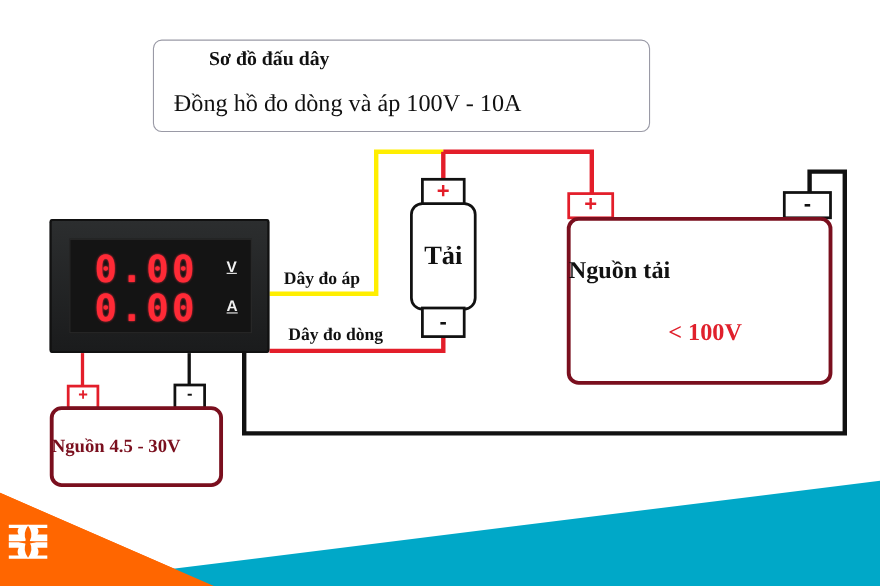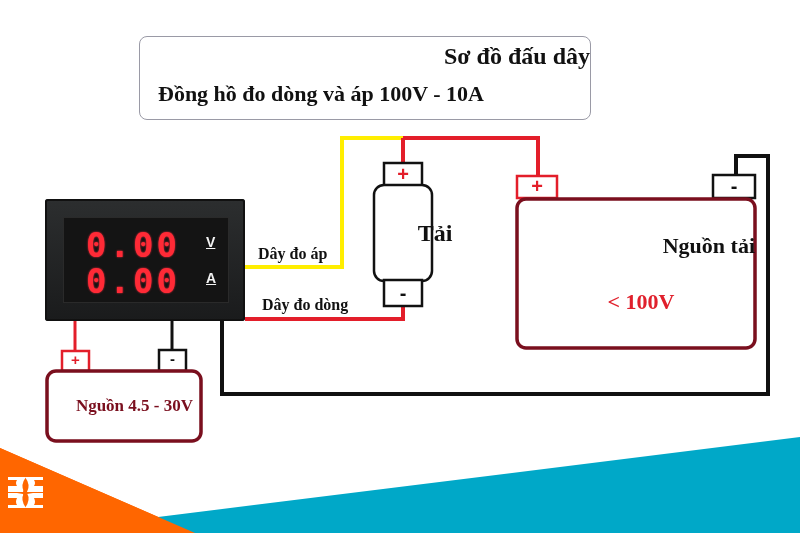--- a/index.html
+++ b/index.html
@@ -1,21 +1,21 @@
 <!DOCTYPE html>
 <html><head>
 <meta charset="utf-8">
 <style>
   html, body { margin: 0; padding: 0; background: #ffffff; }
   .stage { position: relative; width: 800px; height: 533px; overflow: hidden; background: #ffffff; font-family: "Liberation Serif", "DejaVu Serif", serif; }
   svg.wires { position: absolute; left: 0; top: 0; }
   .abs { position: absolute; }
   .title-box { left: 139px; top: 36px; width: 450px; height: 82px; border: 1.5px solid #9a9aa6; border-radius: 8px; background: #fff; }
-  .title-line1 { left: 0; top: 6px; width: 100%; text-align: right; padding-left: 50px; box-sizing: border-box; font-size: 24px; font-weight: bold; color: #111; }
-  .title-line2 { left: 18px; top: 44px; font-size: 22px; font-weight: bold; color: #111; white-space: nowrap; }
+  .title-line1 { left: 0; top: 6px; width: 100%; text-align: left; padding-left: 50px; box-sizing: border-box; font-size: 18px; font-weight: bold; color: #111; }
+  .title-line2 { left: 18px; top: 44px; font-size: 22px; font-weight: normal; color: #111; white-space: nowrap; }
   .meter { left: 45px; top: 199px; width: 200px; height: 122px; background: linear-gradient(#2c2e2f, #1a1b1c); border-radius: 3px; box-shadow: inset 0 0 0 2px #111; }
   .meter-bezel { position: absolute; left: 18px; top: 18px; width: 164px; height: 84px; background: #141414; border: 1px solid #2a2a2a; text-align: center; }
   .seg-row { position: absolute; left: 40px; font-family: "DejaVu Sans Mono", monospace; font-weight: bold; font-size: 34px; color: #ff2a36; letter-spacing: 3px; text-shadow: 0 0 2px #ff3040; line-height: 1; }
   .unit { position: absolute; left: 160px; font-family: "Liberation Sans", sans-serif; font-weight: bold; font-size: 14px; color: #f2f2f2; text-decoration: underline; }
   .lbl { font-family: "Liberation Serif", serif; font-weight: bold; color: #111; white-space: nowrap; }
   .load-label { font-size: 24px; }
   .wire-label { font-size: 16px; }
   .src-title { font-size: 22px; }
   .src-volt { font-size: 22px; color: #e0202c; }
   .aux-label { font-size: 17px; color: #7a0f1e; }
@@ -76,25 +76,25 @@
       <div class="unit" style="top:16px; left:142px;">V</div>
       <div class="seg-row" style="top:46px; left:22px;">0.00</div>
       <div class="unit" style="top:52px; left:142px;">A</div>
     </div>
   </div>
 
   <div class="abs lbl wire-label" style="left:258px; top:245px;">Dây đo áp</div>
   <div class="abs lbl wire-label" style="left:262px; top:296px;text-align:right;">Dây đo dòng</div>
 
   <div class="abs term" style="left:384px; top:164px; width:38px; font-size:20px; color:#e31e2a;">+</div>
-  <div class="abs lbl load-label" style="left:374px; top:220px; width:58px; text-align:center;padding-left:32px;">Tải</div>
+  <div class="abs lbl load-label" style="left:374px; top:220px; width:58px; text-align:center;">Tải</div>
   <div class="abs term" style="left:384px; top:283px; width:38px; font-size:20px; color:#111;">-</div>
 
   <div class="abs term" style="left:517px; top:176px; width:40px; font-size:20px; color:#e31e2a;">+</div>
   <div class="abs term" style="left:713px; top:176px; width:42px; font-size:20px; color:#111;">-</div>
-  <div class="abs lbl src-title" style="left:517px; top:233px; width:238px; text-align:right;">Nguồn tải</div>
+  <div class="abs lbl src-title" style="left:517px; top:233px; width:238px; text-align:left;">Nguồn tải</div>
   <div class="abs lbl src-volt" style="left:517px; top:289px; width:278px; text-align:center; padding-right:30px; box-sizing:border-box;">&lt; 100V</div>
 
   <div class="abs term" style="left:62px; top:352px; width:27px; font-size:15px; color:#e31e2a;">+</div>
   <div class="abs term" style="left:159px; top:351px; width:27px; font-size:15px; color:#111;">-</div>
-  <div class="abs lbl aux-label" style="left:47px; top:396px; width:146px; text-align:right;">Nguồn 4.5 - 30V</div>
+  <div class="abs lbl aux-label" style="left:47px; top:396px; width:146px; text-align:left;">Nguồn 4.5 - 30V</div>
 
 </div>
 
 </body></html>

